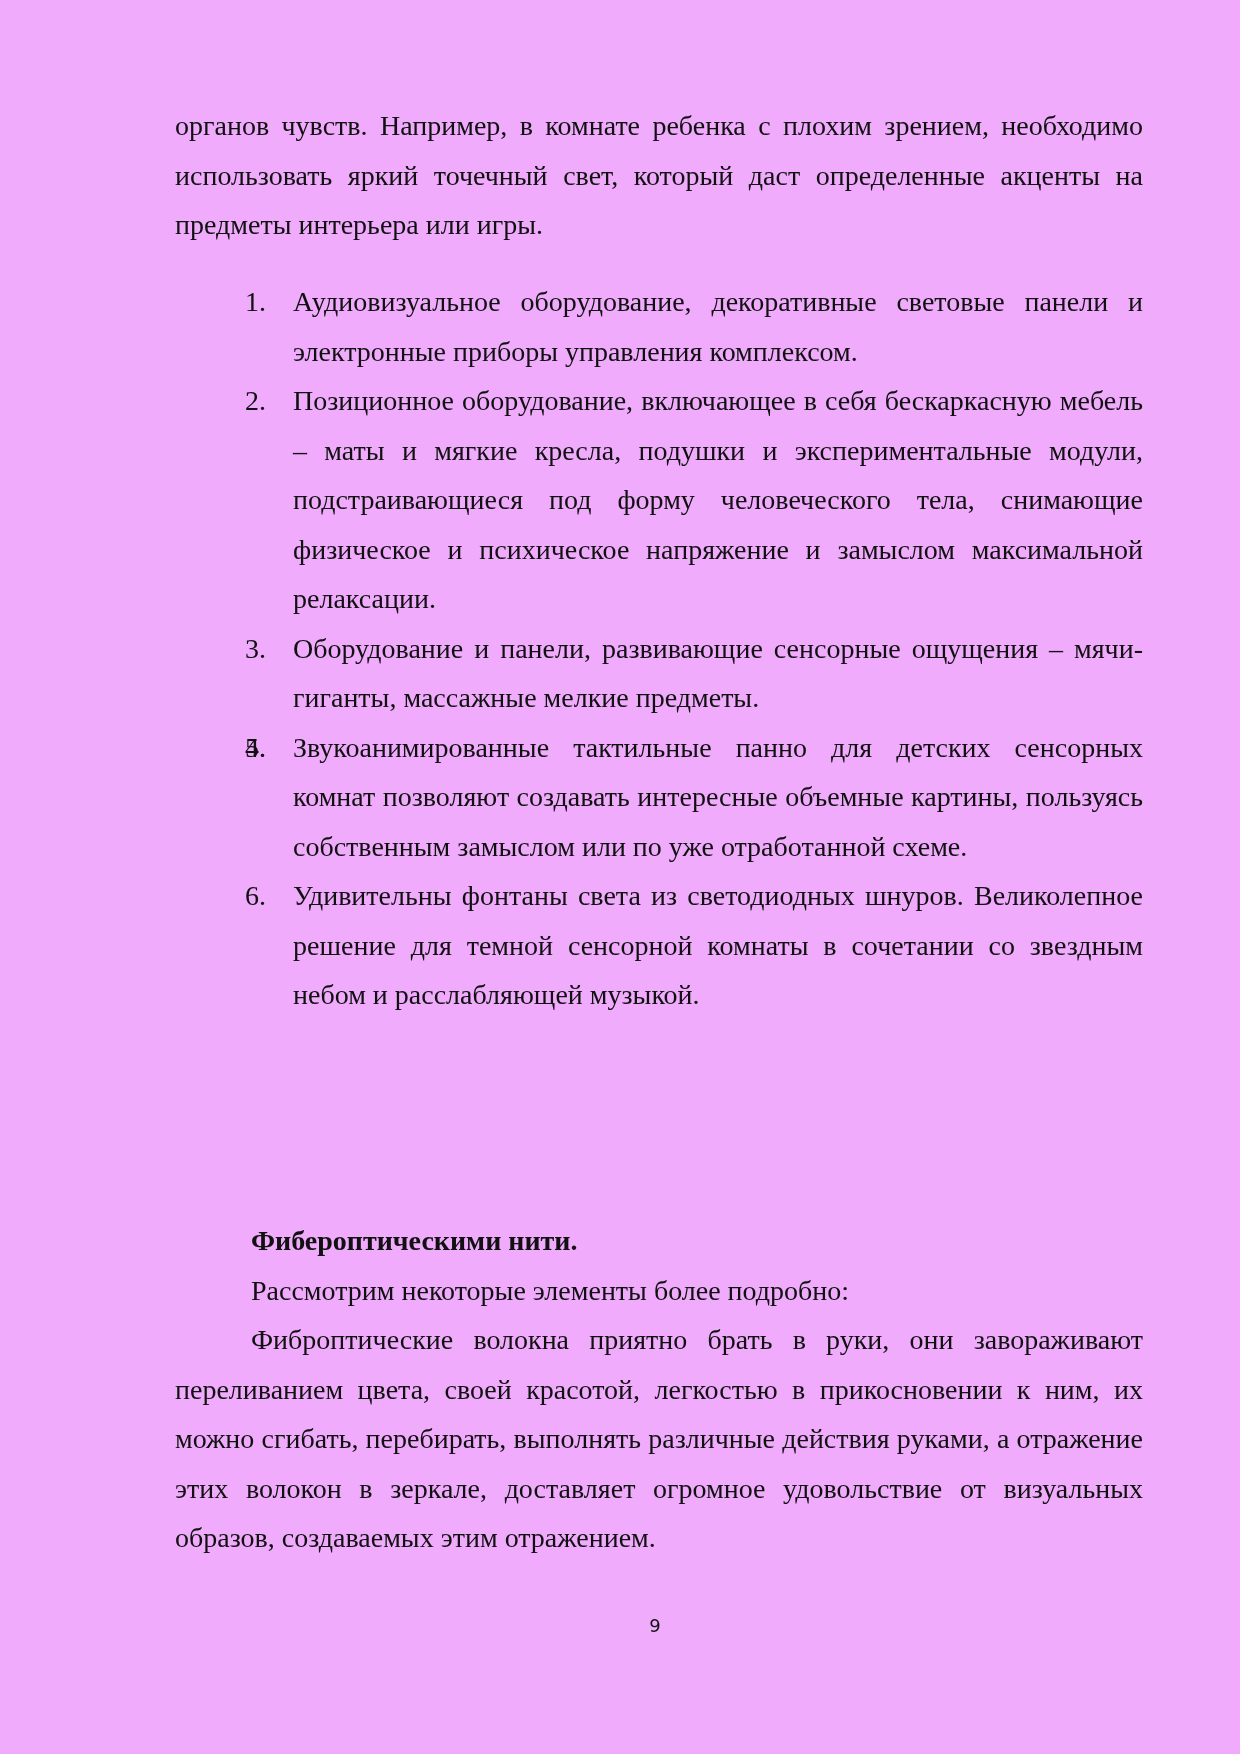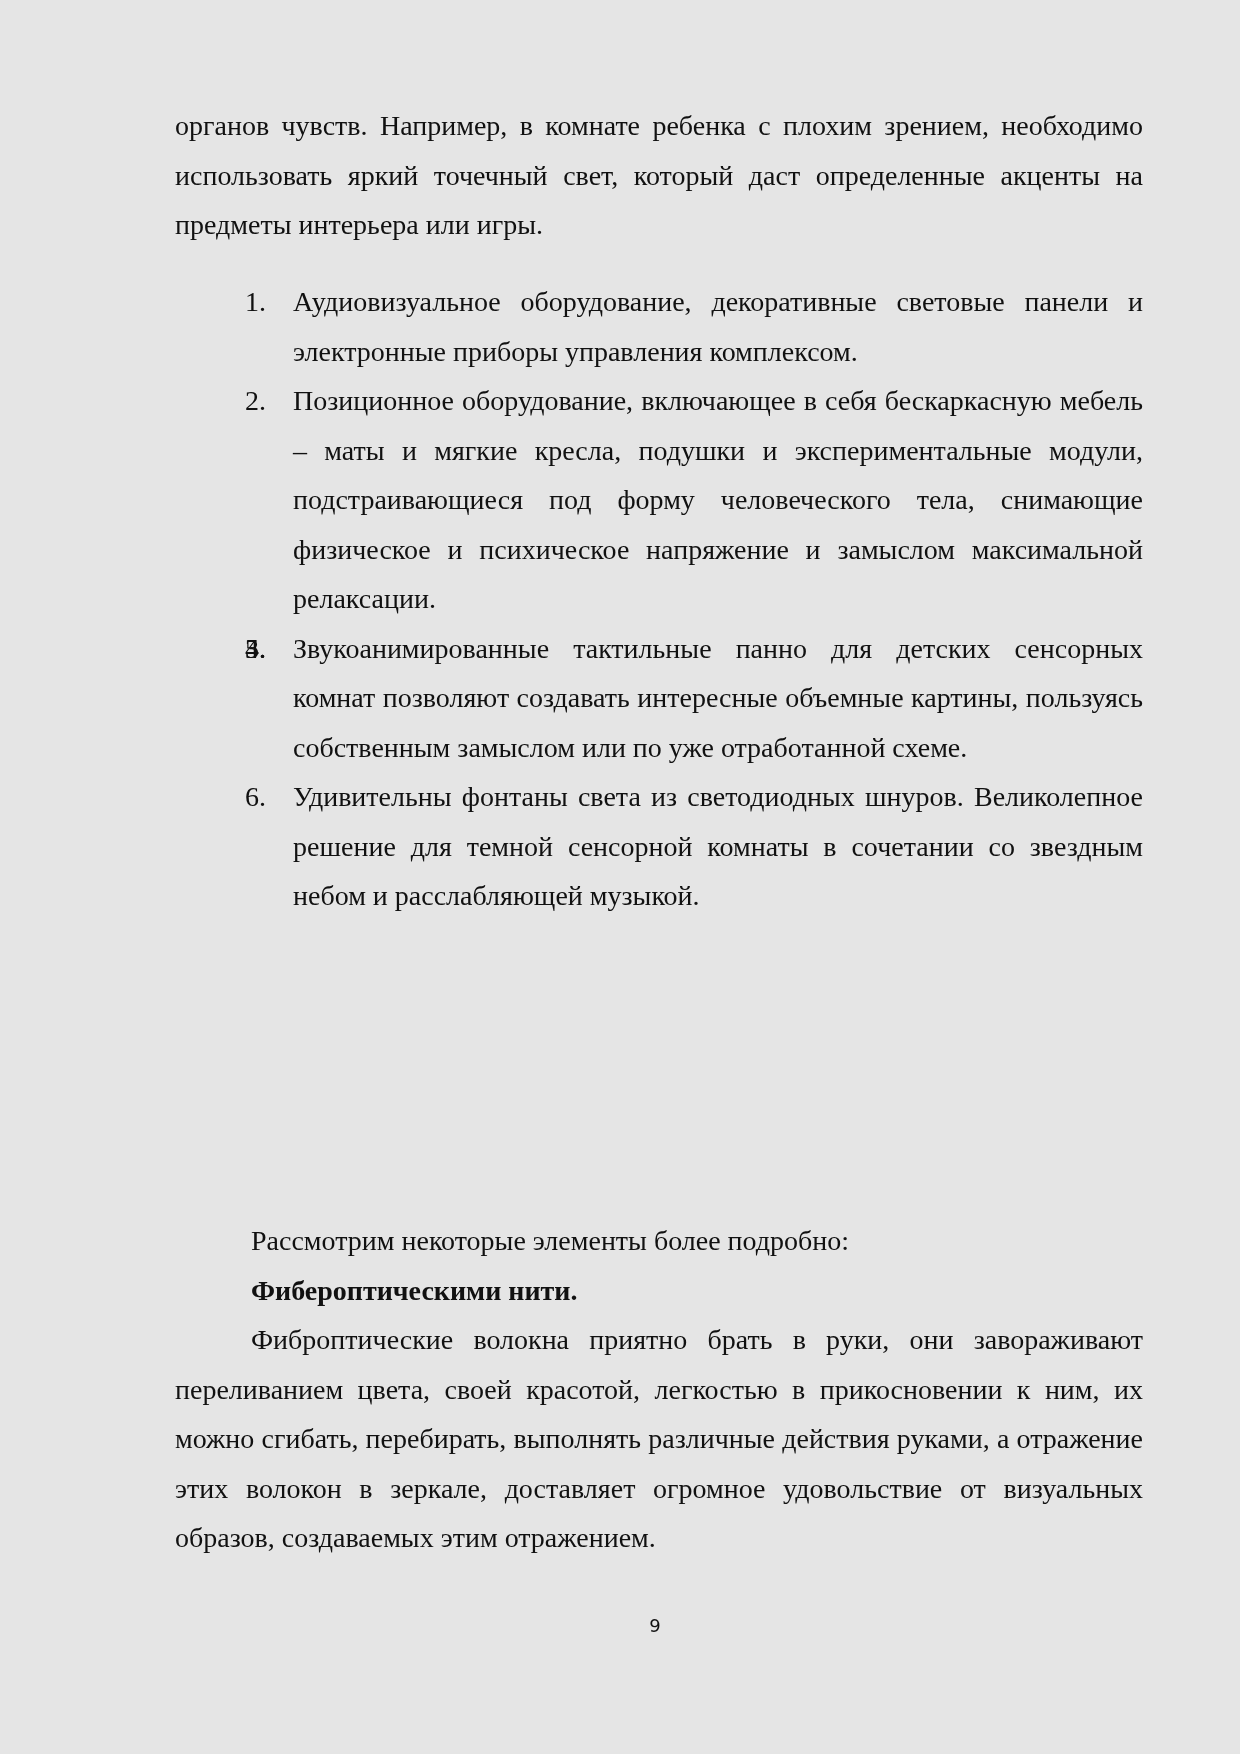--- a/index.html
+++ b/index.html
@@ -1,19 +1,19 @@
 <!DOCTYPE html>
 <html><head>
   <meta charset="utf-8">
   <style>
     html, body { margin: 0; padding: 0; background: #ffffff; }
     body { width: 1240px; height: 1754px; position: relative; overflow: hidden; }
     .page {
       position: absolute; left: 0; top: 0; width: 1240px; height: 1754px;
-      background: #e5e5e5; color: #111111;
+      background: #f0abfc; color: #111111;
       font-family: "Liberation Serif", serif;
       font-size: 28px;
     }
     .text-block {
       position: absolute; left: 175px; width: 968px;
       line-height: 49.5px; text-align: justify;
     }
     .para { margin: 0; text-align: justify; }
     .indent { text-indent: 76px; }
     .list {
@@ -41,35 +41,36 @@
     <li class="list-item">
       <span class="list-num">1.</span>
       <span>Аудиовизуальное оборудование, декоративные световые панели и электронные приборы управления комплексом.</span>
     </li>
     <li class="list-item">
       <span class="list-num">2.</span>
       <span>Позиционное оборудование, включающее в себя бескаркасную мебель – маты и мягкие кресла, подушки и экспериментальные модули, подстраивающиеся под форму человеческого тела, снимающие физическое и психическое напряжение и замыслом максимальной релаксации.</span>
     </li>
     <li class="list-item">
       <span class="list-num">3.</span>
+      <span>Оборудование и панели, развивающие сенсорные ощущения – мячи-гиганты, массажные мелкие предметы.</span>
     </li>
     <li class="list-item">
       <span class="list-num">4.</span>
     </li>
     <li class="list-item">
       <span class="list-num">5.</span>
       <span>Звукоанимированные тактильные панно для детских сенсорных комнат позволяют создавать интересные объемные картины, пользуясь собственным замыслом или по уже отработанной схеме.</span>
     </li>
     <li class="list-item">
       <span class="list-num">6.</span>
       <span>Удивительны фонтаны света из светодиодных шнуров. Великолепное решение для темной сенсорной комнаты в сочетании со звездным небом и расслабляющей музыкой.</span>
     </li>
   </ol>
 
   <div class="text-block" style="top:1216px;">
+    <p class="para indent bold">Фибероптическими нити.</p>
     <p class="para indent">Рассмотрим некоторые элементы более подробно:</p>
-    <p class="para indent bold">Фибероптическими нити.</p>
     <p class="para indent">Фиброптические волокна приятно брать в руки, они завораживают переливанием цвета, своей красотой, легкостью в прикосновении к ним, их можно сгибать, перебирать, выполнять различные действия руками, а отражение этих волокон в зеркале, доставляет огромное удовольствие от визуальных образов, создаваемых этим отражением.</p>
   </div>
 
   <div class="page-number">9</div>
 
 </div>
 
 </body></html>

